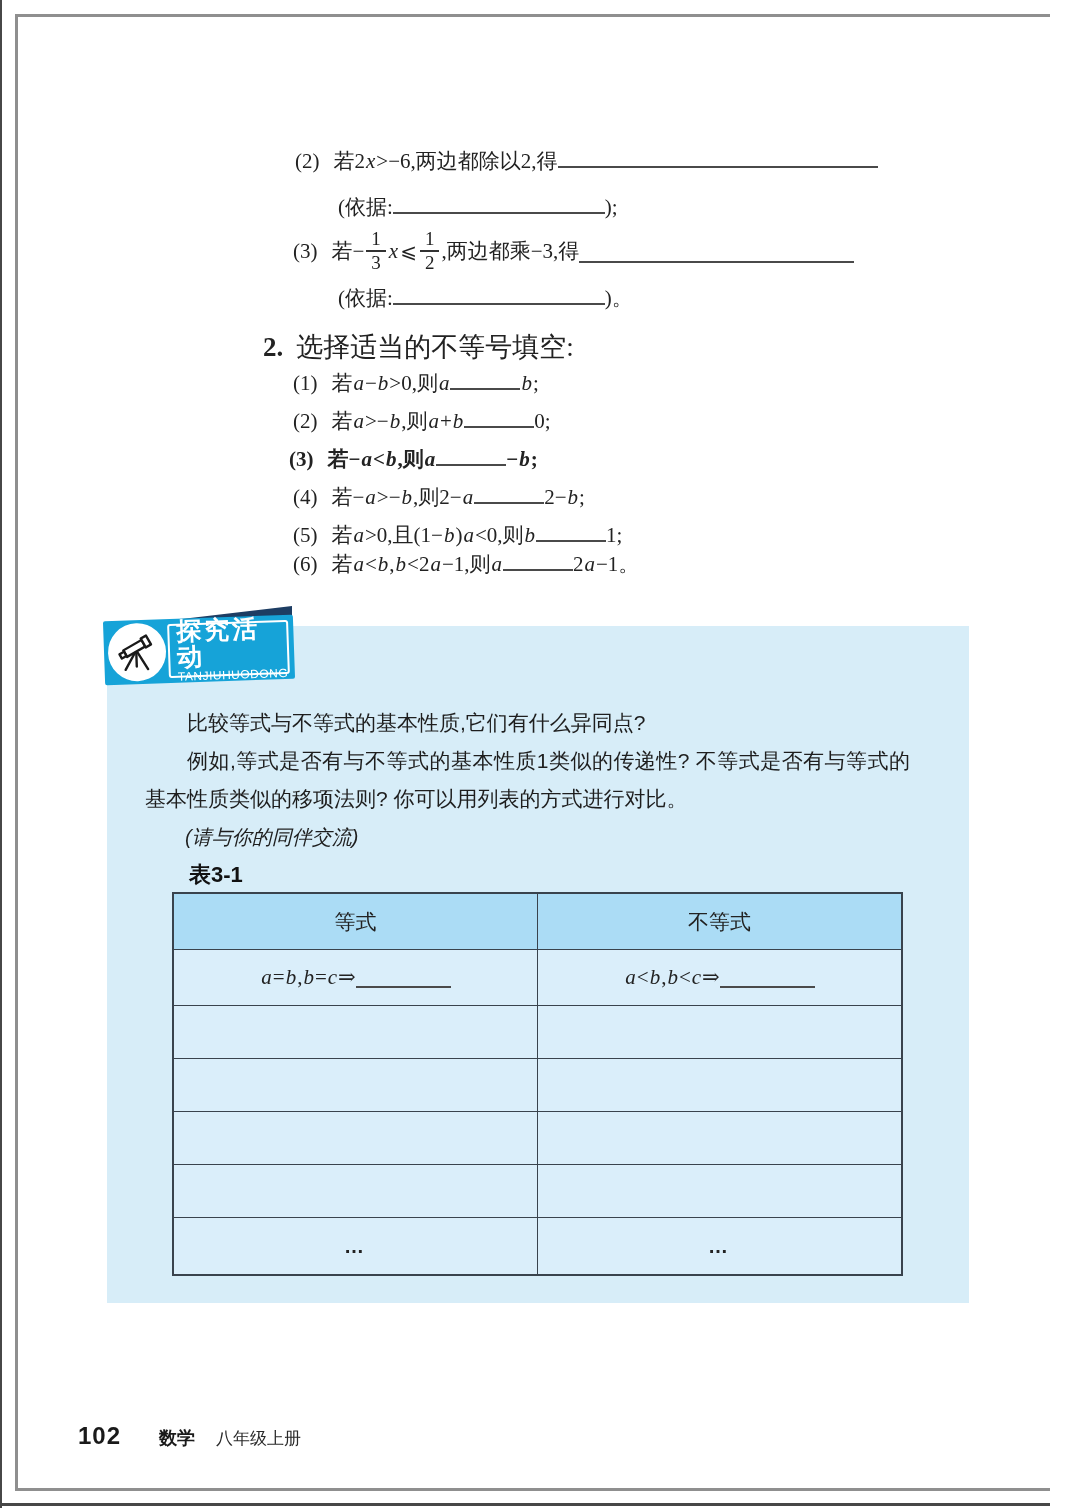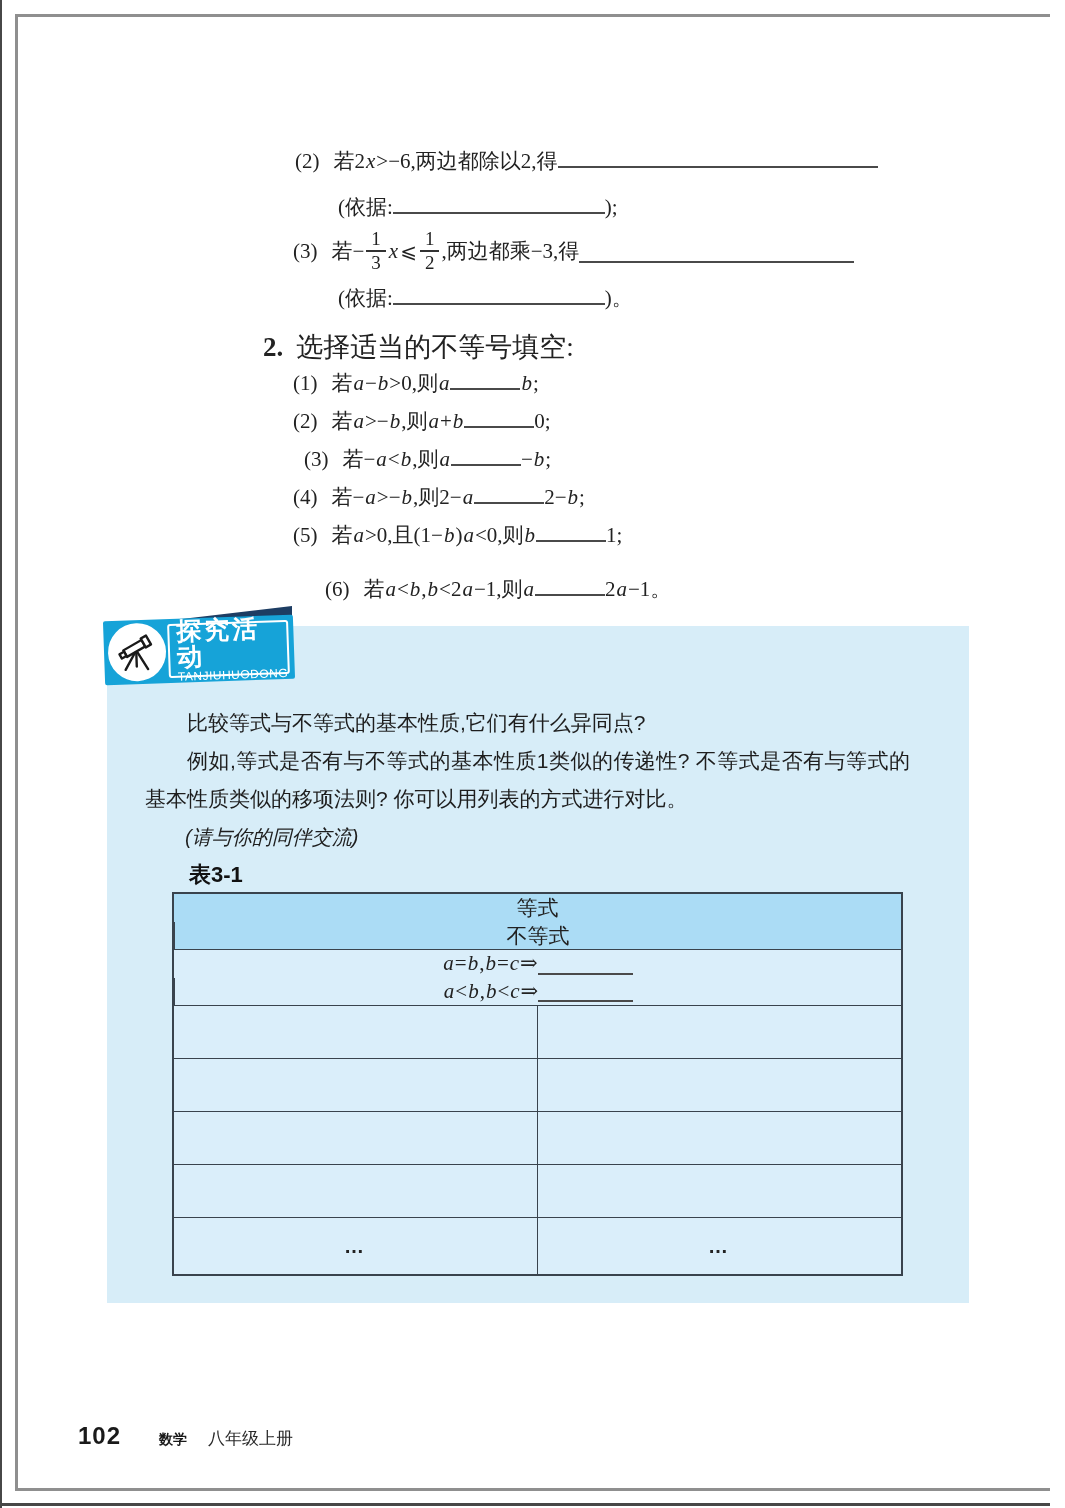--- a/index.html
+++ b/index.html
@@ -53,28 +53,28 @@
   .badge-circle{position:absolute;left:4px;top:3px;width:58px;height:58px;background:#fff;border-radius:50%;
                 display:flex;align-items:center;justify-content:center;}
 
   
   .tbl{position:absolute;left:65px;top:266px;width:727px;border:2px solid #39434d;background:#daeefa;}
   .trow{display:flex;}
   .trow + .trow{border-top:1.5px solid #39434d;}
   .tcell{flex:1;display:flex;align-items:center;justify-content:center;font-size:21px;color:#222;}
   .tcell + .tcell{border-left:1.5px solid #39434d;}
   .thead-row{background:#abdcf5;}
-  .h55{height:55px;flex-direction:column;} .h52{height:52px;} .h56{height:56px;}
+  .h55{height:55px;} .h52{height:52px;} .h56{height:56px;}
   .dots{font-family:"Liberation Sans","DejaVu Sans",sans-serif;font-weight:bold;font-size:20px;letter-spacing:3px;}
 
   
   .footer{position:absolute;left:78px;top:1422px;display:flex;align-items:baseline;
           font-family:"Liberation Sans","DejaVu Sans",sans-serif;color:#1a1a1a;gap:8px;}
   .f-page{font-size:24px;font-weight:bold;letter-spacing:1px;}
-  .f-subj{font-size:14px;font-weight:bold;margin-left:30px;}
+  .f-subj{font-size:18px;font-weight:bold;margin-left:30px;}
   .f-vol{font-size:17px;margin-left:13px;color:#2a2a2a;font-weight:normal;}
 </style>
 </head>
 <body>
 
 <div class="page">
   <div class="edge-left"></div>
   <div class="edge-bottom"></div>
   <div class="frame-top"></div>
   <div class="frame-left"></div>
@@ -110,30 +110,30 @@
   <div class="ex2-head" style="left:263px;top:329px;position:absolute;">
     <span class="no">2.</span><span>选择适当的不等号填空:</span>
   </div>
 
   <div class="ex-line" style="left:293px;top:368px;">
     <span class="inum">(1)</span><span>若<i>a</i>−<i>b</i>&gt;0,则<i>a</i></span><span class="blank w70"></span><span><i>b</i>;</span>
   </div>
   <div class="ex-line" style="left:293px;top:406px;">
     <span class="inum">(2)</span><span>若<i>a</i>&gt;−<i>b</i>,则<i>a</i>+<i>b</i></span><span class="blank w70"></span><span>0;</span>
   </div>
-  <div class="ex-line" style="left:304px;top:444px;">
+  <div class="ex-line" style="left:289px;top:444px;font-weight:bold;">
     <span class="inum">(3)</span><span>若−<i>a</i>&lt;<i>b</i>,则<i>a</i></span><span class="blank w70"></span><span>−<i>b</i>;</span>
   </div>
   <div class="ex-line" style="left:293px;top:482px;">
     <span class="inum">(4)</span><span>若−<i>a</i>&gt;−<i>b</i>,则2−<i>a</i></span><span class="blank w70"></span><span>2−<i>b</i>;</span>
   </div>
   <div class="ex-line" style="left:293px;top:520px;">
     <span class="inum">(5)</span><span>若<i>a</i>&gt;0,且(1−<i>b</i>)<i>a</i>&lt;0,则<i>b</i></span><span class="blank w70"></span><span>1;</span>
   </div>
-  <div class="ex-line" style="left:293px;top:574px;margin-left:32px;">
+  <div class="ex-line" style="left:293px;top:549px;">
     <span class="inum">(6)</span><span>若<i>a</i>&lt;<i>b</i>,<i>b</i>&lt;2<i>a</i>−1,则<i>a</i></span><span class="blank w70"></span><span>2<i>a</i>−1。</span>
   </div>
 
   <div class="panel">
     <div class="panel-text">
       <p>比较等式与不等式的基本性质,它们有什么异同点?</p>
       <p>例如,等式是否有与不等式的基本性质1类似的传递性? 不等式是否有与等式的基本性质类似的移项法则? 你可以用列表的方式进行对比。</p>
       <p class="panel-note">(请与你的同伴交流)</p>
       <p class="tbl-label">表3-1</p>
     </div>

